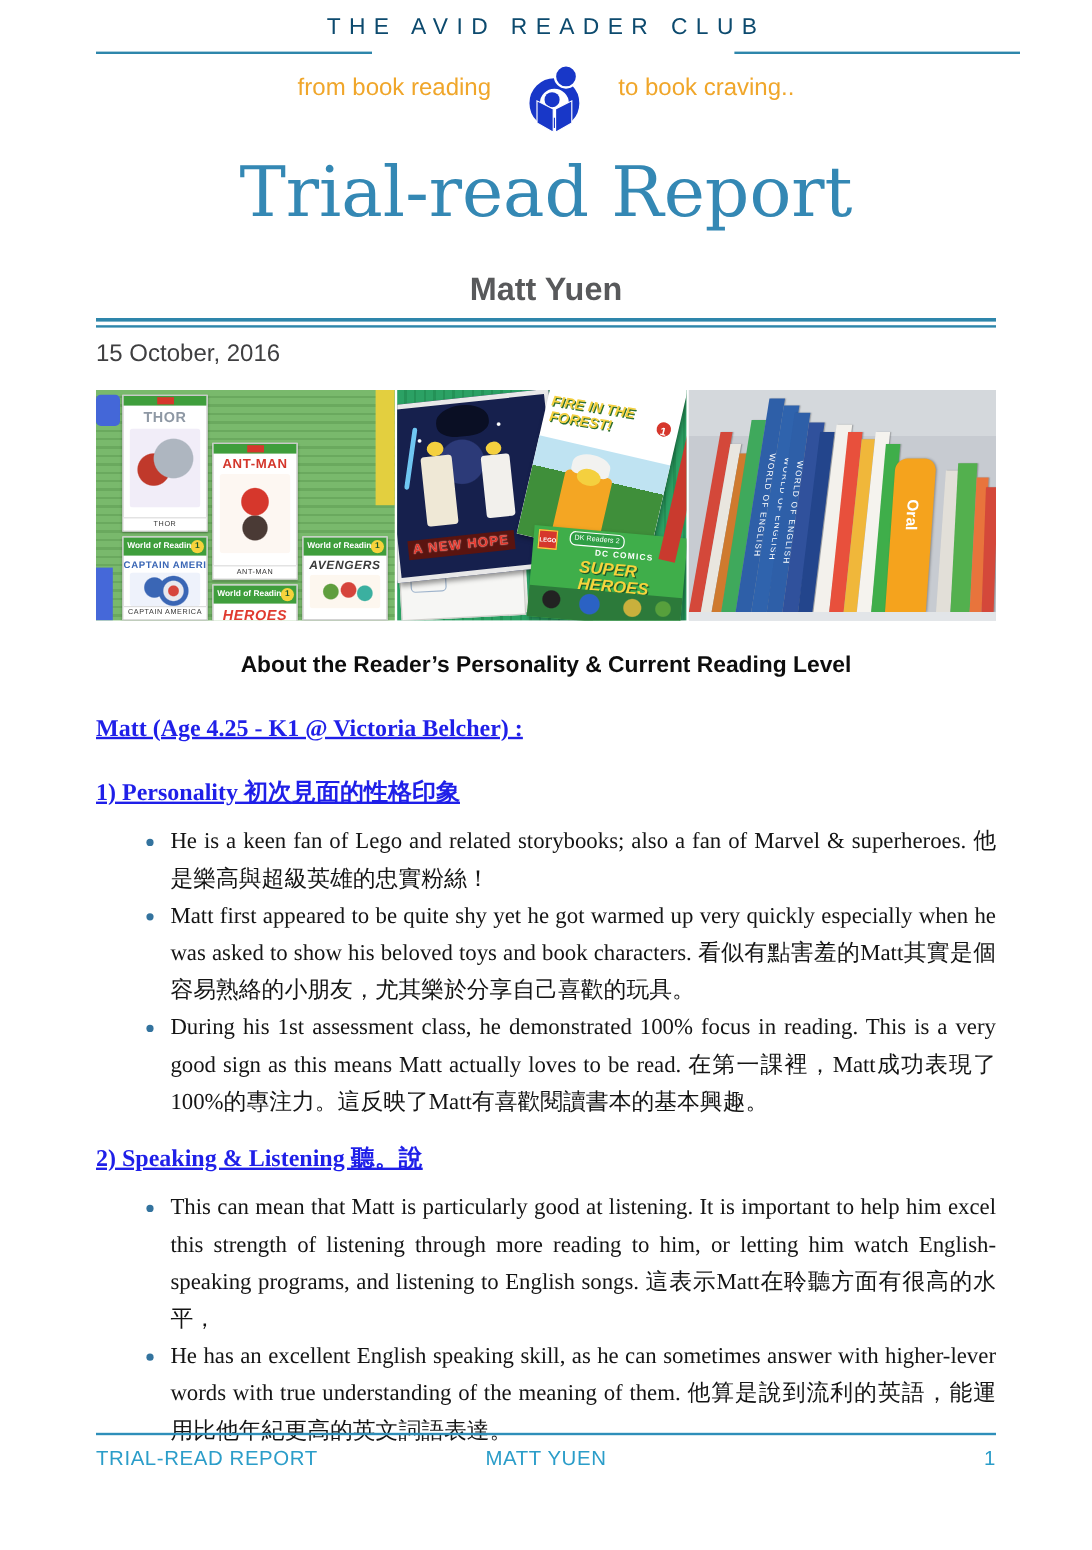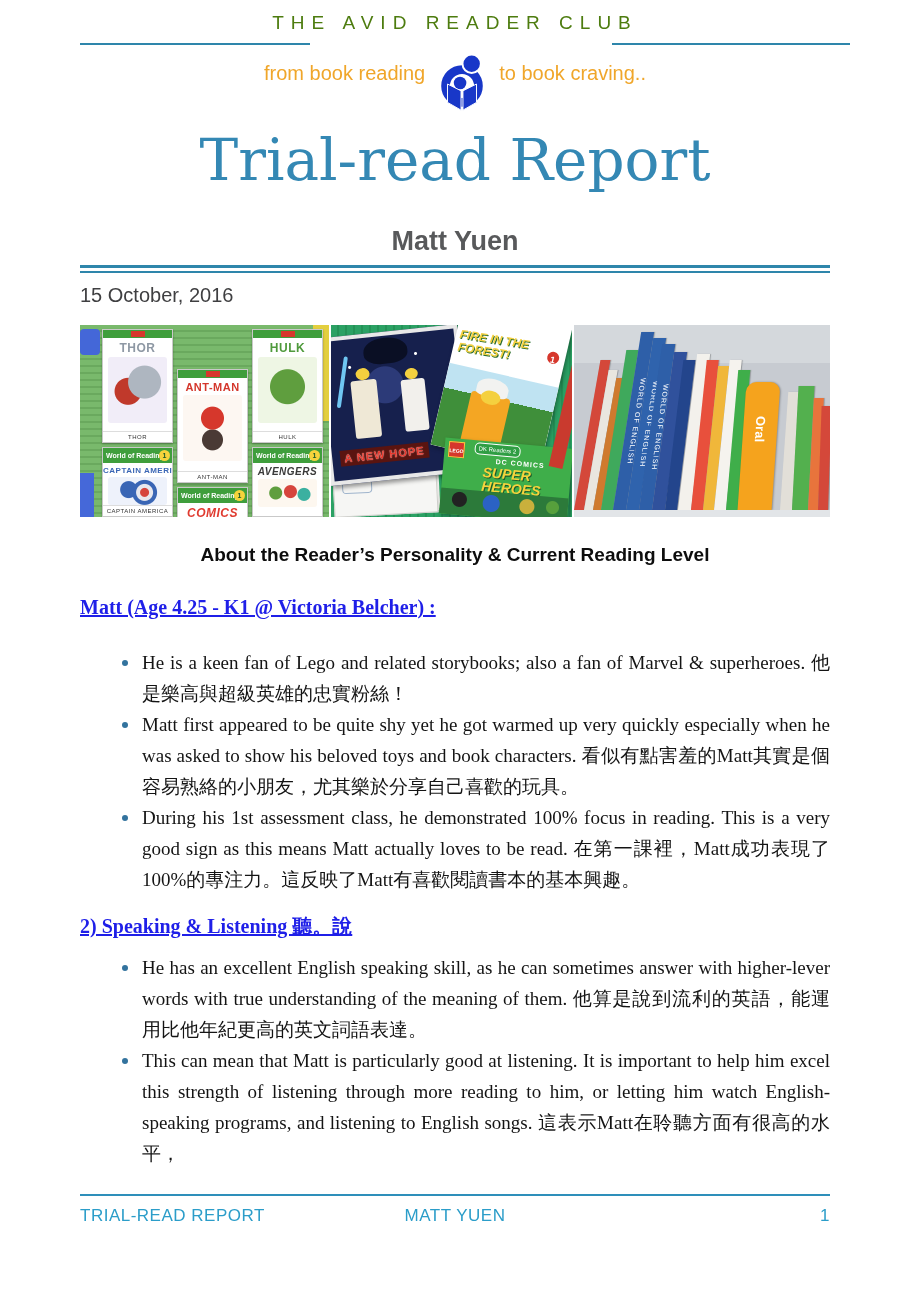--- a/index.html
+++ b/index.html
@@ -6,28 +6,28 @@
   html,body { background:#ffffff; }
   .page {
     position:relative; width:910px; height:1292px; margin:0 auto;
     background:#ffffff; overflow:hidden;
     font-family:"Liberation Serif", serif; color:#141414;
   }
   
   .club-name {
     position:absolute; top:12px; left:0; width:100%;
     text-align:center; font-family:"Liberation Sans", sans-serif;
-    font-size:19px; letter-spacing:7px; color:#4d7c0f; font-weight:500;
+    font-size:19px; letter-spacing:7px; color:#0c4a6e; font-weight:500;
   }
   .hdr-line { position:absolute; top:43px; height:2px; background:#2e86ab; }
   .hdr-line.left  { left:80px;  width:230px; }
   .hdr-line.right { left:612px; width:238px; }
   .tagline {
     position:absolute; top:54px; left:0; width:100%;
-    display:flex; align-items:flex-start; justify-content:center; gap:8px;
+    display:flex; align-items:flex-start; justify-content:center; gap:24px;
     font-family:"Liberation Sans", sans-serif; font-size:20px; color:#f0a62a;
   }
   .tagline span { margin-top:8px; }
   .logo-mark { width:58px; height:62px; flex:0 0 auto; }
   
   .report-title {
     position:absolute; top:126px; left:0; width:100%;
     text-align:center; font-family:"DejaVu Serif","Liberation Serif",serif;
     font-size:58px; font-weight:400; color:#3488b4;
   }
@@ -209,38 +209,30 @@
         <div class="cover-foot">THOR</div>
       </div>
       <div class="cover row-top c2">
         <div class="cover-strip">
             <span class="marvel-chip"></span>
           </div>
         <div class="cover-title t-antman">ANT-MAN</div>
         <div class="char antman"></div>
         <div class="cover-foot">ANT-MAN</div>
       </div>
-      <div class="cover row-top c3">
-        <div class="cover-strip">
-            <span class="marvel-chip"></span>
-          </div>
-        <div class="cover-title t-hulk">HULK</div>
-        <div class="char hulk"></div>
-        <div class="cover-foot">HULK</div>
-      </div>
 
       <div class="cover row-bot c1">
         <div class="wor-strip"><span>World of Reading</span><span class="lvl">1</span></div>
         <div class="cover-title t-cap">CAPTAIN AMERICA</div>
         <div class="char cap"></div>
         <div class="cover-foot">CAPTAIN AMERICA</div>
       </div>
       <div class="cover row-bot c2">
         <div class="wor-strip"><span>World of Reading</span><span class="lvl">1</span></div>
-        <div class="cover-title t-falcon">COMICS</div>
+        <div class="cover-title t-falcon">HEROES</div>
         <div class="char falcon"></div>
       </div>
       <div class="cover row-bot c3">
         <div class="wor-strip"><span>World of Reading</span><span class="lvl">1</span></div>
         <div class="cover-title t-avengers">AVENGERS</div>
         <div class="char aveng"></div>
       </div>
     </div>
 
     <div class="photo photo2">
@@ -306,32 +298,33 @@
       </div>
       <div class="shelf-base"></div>
     </div>
   </div>
 
   <div class="doc-body">
     <div class="about-heading">About the Reader’s Personality &amp; Current Reading Level</div>
     <div class="reader-line">Matt (Age 4.25 - K1 @ Victoria Belcher) : </div>
 
     <div>
+      <div class="sec-heading">1) Personality 初次見面的性格印象</div>
       <div class="bullets">
         <div class="bullet-item">He is a keen fan of Lego and related storybooks; also a fan of Marvel &amp; superheroes. 他是樂高與超級英雄的忠實粉絲！</div>
         <div class="bullet-item">Matt first appeared to be quite shy yet he got warmed up very quickly especially when he was asked to show his beloved toys and book characters. 看似有點害羞的Matt其實是個容易熟絡的小朋友，尤其樂於分享自己喜歡的玩具。</div>
         <div class="bullet-item">During his 1st assessment class, he demonstrated 100% focus in reading. This is a very good sign as this means Matt actually loves to be read. 在第一課裡，Matt成功表現了100%的專注力。這反映了Matt有喜歡閱讀書本的基本興趣。</div>
       </div>
     </div>
 
     <div>
       <div class="sec-heading">2) Speaking &amp; Listening 聽。說</div>
       <div class="bullets">
+        <div class="bullet-item">This can mean that Matt is particularly good at listening. It is important to help him excel this strength of listening through more reading to him, or letting him watch English-speaking programs, and listening to English songs. 這表示Matt在聆聽方面有很高的水平，</div>
         <div class="bullet-item">He has an excellent English speaking skill, as he can sometimes answer with higher-lever words with true understanding of the meaning of them. 他算是說到流利的英語，能運用比他年紀更高的英文詞語表達。</div>
-        <div class="bullet-item">This can mean that Matt is particularly good at listening. It is important to help him excel this strength of listening through more reading to him, or letting him watch English-speaking programs, and listening to English songs. 這表示Matt在聆聽方面有很高的水平，</div>
       </div>
     </div>
   </div>
 
   <div class="footer-rule"></div>
   <div class="footer-row">
     <span class="footer-left">TRIAL-READ REPORT</span>
     <span class="footer-center">MATT YUEN</span>
     <span class="footer-page">1</span>
   </div>

